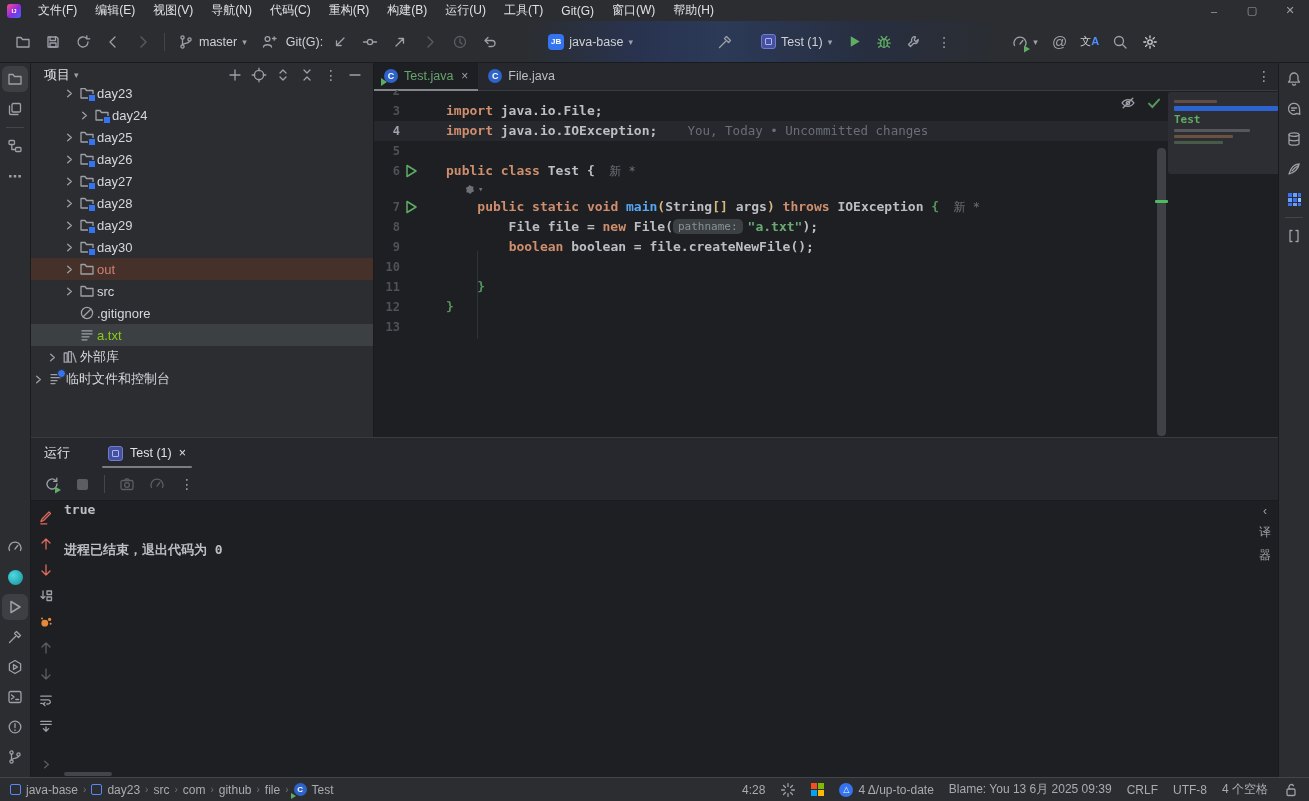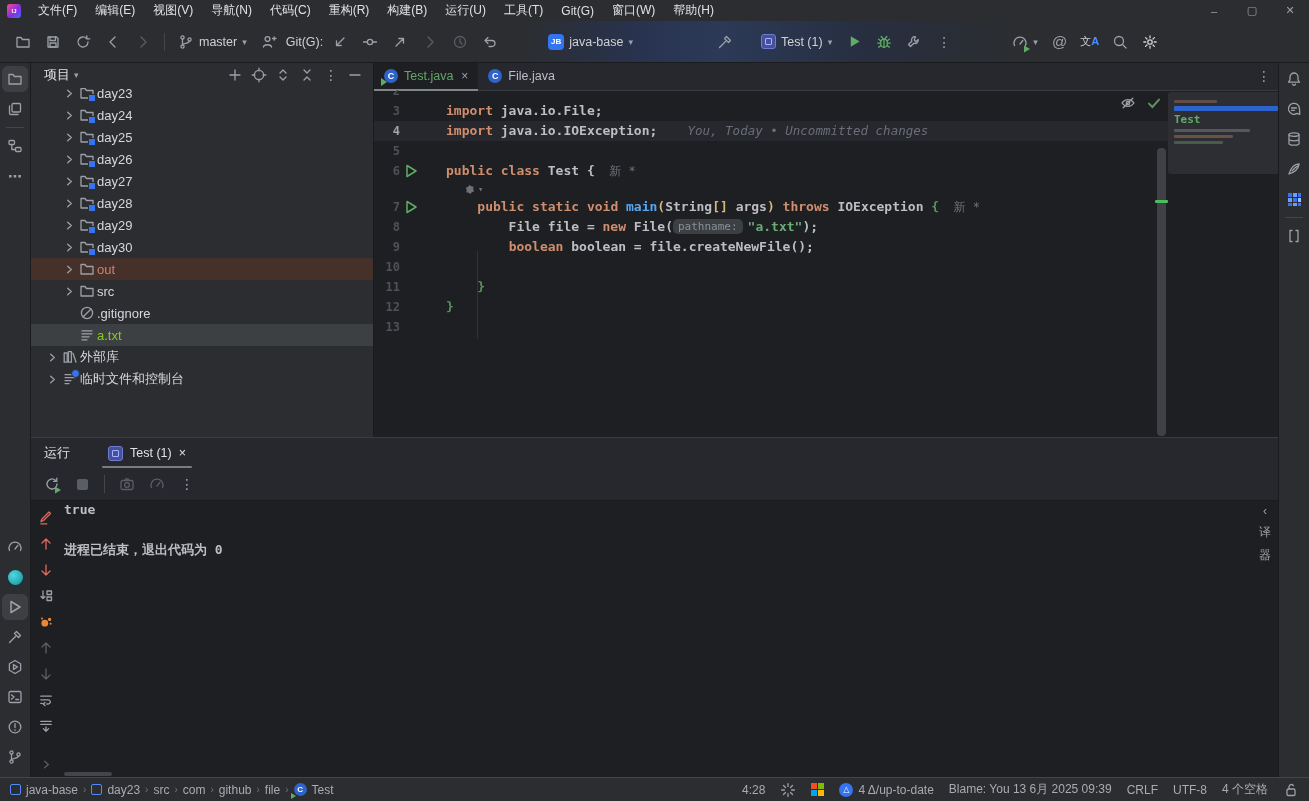--- a/index.html
+++ b/index.html
@@ -74,21 +74,21 @@
         font-family:"DejaVu Sans Mono","Liberation Mono",monospace;font-size:13px;font-weight:600;}
   .code-line{display:flex;height:20px;line-height:20px;white-space:pre;position:relative;}
   .code-line.cur{background:#26282e;}
   .ln-num{width:26px;text-align:right;color:#4e5157;font-size:12px;flex:none;}
   .code-line.cur .ln-num{color:#a1a3ab;}
   .ln-gut{width:22px;display:flex;align-items:center;justify-content:center;flex:none;}
   .ln-code{padding-left:24px;}
   .clip{height:11px;overflow:hidden;display:flex;align-items:flex-end;}
   .tk-k{color:#cf8e6d}.tk-p{color:#bcbec4}.tk-m{color:#56a8f5}.tk-y{color:#d5b778}
   .tk-s{color:#6aab73}.tk-br{color:#57965c}.tk-f{color:#c77dbb;font-style:italic}.tk-c{color:#f75464}
-  .tk-blame{color:#6b6e76;font-style:italic;font-weight:400;font-size:12.5px;}
+  .tk-blame{color:#6b6e76;font-weight:400;font-size:12.5px;}
   .tk-vision{color:#6d7177;font-weight:400;font-size:12px;}
   .tk-hint{display:inline-block;background:#3d4043;color:#87919a;border-radius:5px;font-size:11px;font-weight:400;
            padding:0 5px;margin-right:5px;line-height:15px;vertical-align:1px;}
   .inlay-row{height:16px;display:flex;align-items:center;padding-left:90px;color:#6d7177;gap:3px;}
   .guide{position:absolute;width:1px;background:#2f3236;}
   .insp{position:absolute;display:flex;gap:10px;align-items:center;}
   .minimap{position:absolute;background:#2c2e33;border-radius:3px;overflow:hidden;padding:5px 6px;}
   .mm-row{height:3px;border-radius:1px;margin:3px 0;}
   .mm-label{color:#5fad65;font-family:"DejaVu Sans Mono",monospace;font-size:11px;font-weight:bold;line-height:12px;}
   .vthumb{position:absolute;background:#3f4146;border-radius:4px;}
@@ -528,21 +528,21 @@
                 <span style="position:relative;display:inline-flex">
                   <svg width="16" height="16" viewBox="0 0 16 16" fill="none" stroke="currentColor" stroke-width="1.3" stroke-linecap="round" stroke-linejoin="round">
                     <path d="M2 3.5h4l1.5 2H14v7.5H2z"></path>
                   </svg>
                   <span style="position:absolute;right:-1px;bottom:-1px;width:6px;height:6px;background:#3574f0;border:1px solid #2b2d30;border-radius:1px"></span>
                 </span>
               </span>
             </span>
             <span class="tlabel">day23</span>
           </div>
-          <div class="tree-row " style="padding-left:31px">
+          <div class="tree-row " style="padding-left:46px">
             <span class="tchev">
               <span class="ic">
                 <svg width="11" height="11" viewBox="0 0 12 12" fill="none" stroke="currentColor" stroke-width="1.4" stroke-linecap="round" stroke-linejoin="round">
                   <path d="M4 2.5L8 6l-4 3.5"></path>
                 </svg>
               </span>
             </span>
             <span class="ticon">
               <span class="ic">
                 <span style="position:relative;display:inline-flex">
@@ -744,21 +744,21 @@
               <span class="ic">
                 <svg width="16" height="16" viewBox="0 0 16 16" fill="none" stroke="currentColor" stroke-width="1.3" stroke-linecap="round" stroke-linejoin="round">
                   <rect x="2.2" y="4" width="3" height="9.2"></rect>
                   <rect x="6.4" y="2.6" width="3" height="10.6"></rect>
                   <path d="M11 4.2l3 9"></path>
                 </svg>
               </span>
             </span>
             <span class="tlabel">外部库</span>
           </div>
-          <div class="tree-row " style="padding-left:14px">
+          <div class="tree-row " style="">
             <span class="tchev">
               <span class="ic">
                 <svg width="11" height="11" viewBox="0 0 12 12" fill="none" stroke="currentColor" stroke-width="1.4" stroke-linecap="round" stroke-linejoin="round">
                   <path d="M4 2.5L8 6l-4 3.5"></path>
                 </svg>
               </span>
             </span>
             <span class="ticon">
               <span class="ic">
                 <span style="position:relative;display:inline-flex">

